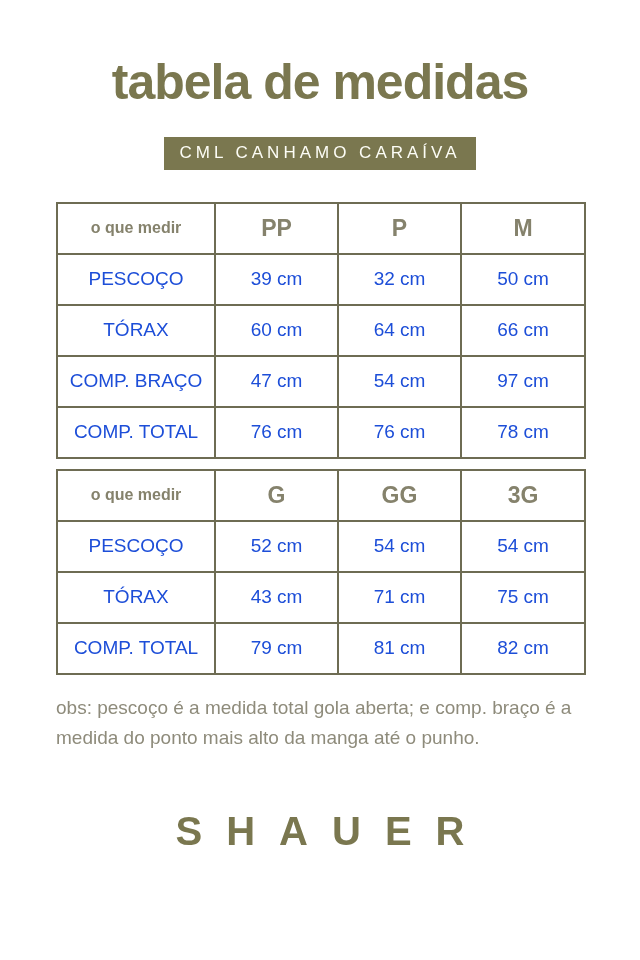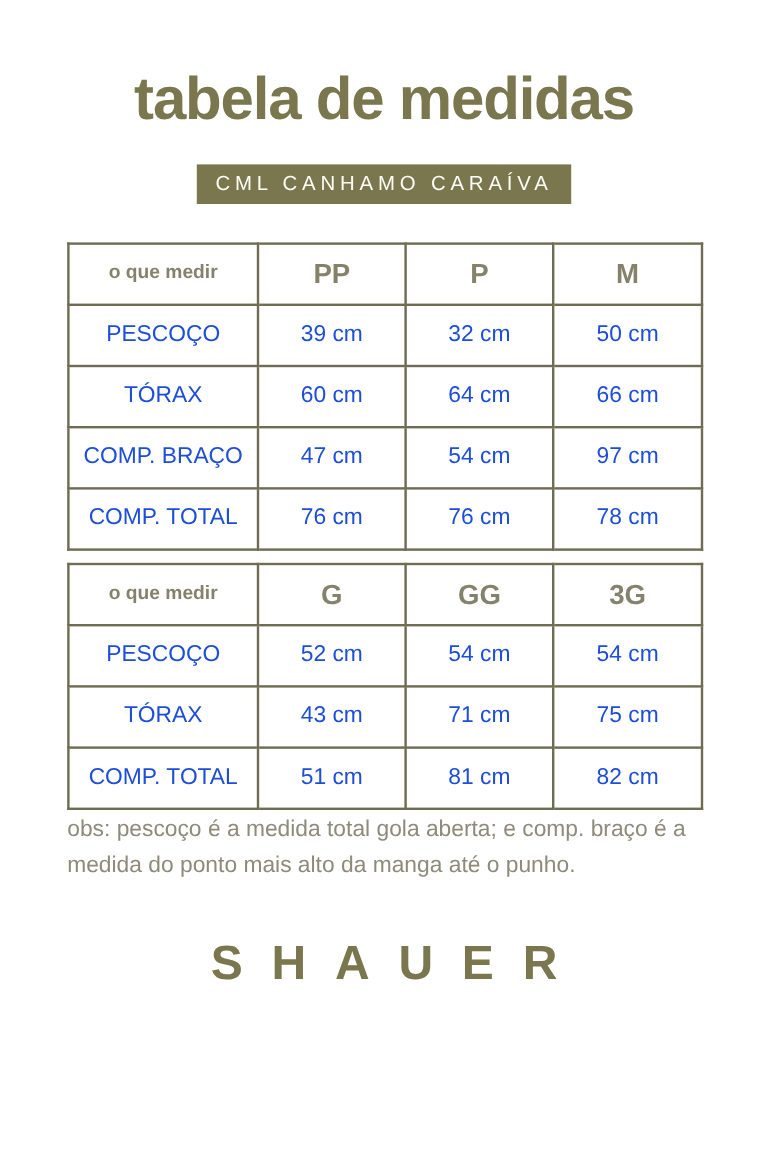--- a/index.html
+++ b/index.html
@@ -63,28 +63,28 @@
     font-size: 23px;
     font-weight: bold;
     color: #85826c;
   }
   .size-table td {
     font-size: 19px;
     font-weight: normal;
     color: #1d4ed8;
   }
   .note {
-    margin-top: 2px;
+    margin-top: 18px;
     font-size: 19px;
     line-height: 1.6;
     color: #8e8b7b;
     text-align: left;
   }
   .brand {
-    margin-top: 44px;
+    margin-top: 56px;
     text-align: center;
     font-size: 40px;
     font-weight: bold;
     letter-spacing: 24px;
     text-indent: 24px;
     color: #7a774f;
   }
 </style>
 </head>
 <body>
@@ -165,21 +165,21 @@
             <td>54 cm</td>
           </tr>
           <tr>
             <td>TÓRAX</td>
             <td>43 cm</td>
             <td>71 cm</td>
             <td>75 cm</td>
           </tr>
           <tr>
             <td>COMP. TOTAL</td>
-            <td>51 cm</td>
+            <td>79 cm</td>
             <td>81 cm</td>
             <td>82 cm</td>
           </tr>
         </tbody>
       </table>
 
     <p class="note">obs: pescoço é a medida total gola aberta; e comp. braço é a medida do ponto mais alto da manga até o punho.</p>
 
   </div>
 

